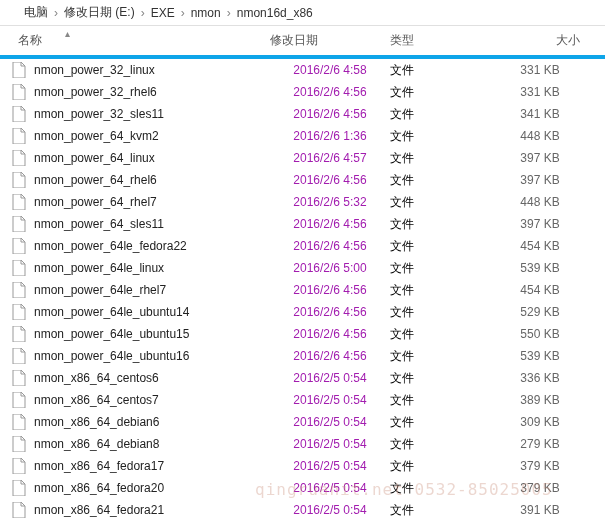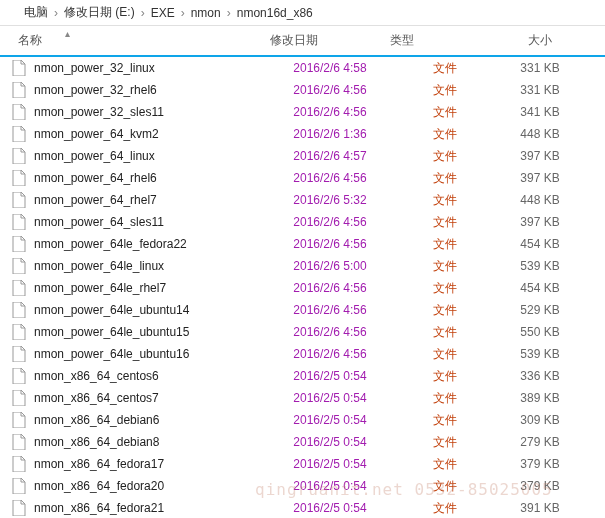--- a/index.html
+++ b/index.html
@@ -1,32 +1,32 @@
 <!DOCTYPE html>
 <html><head>
   <meta charset="utf-8">
   <style>
     * { box-sizing: border-box; margin: 0; padding: 0; }
     body { font-family: "Microsoft YaHei", "Segoe UI", sans-serif; font-size: 12px; color: #333; background: #fff; width: 605px; }
     .breadcrumb { display: flex; align-items: center; padding: 4px 24px; border-bottom: 1px solid #e0e0e0; gap: 4px; }
     .breadcrumb span { color: #333; }
     .breadcrumb .chev { color: #888; padding: 0 2px; }
-    .header-row { display: flex; border-bottom: 2px solid #0ea5e9; padding: 6px 0; }
+    .header-row { display: flex; border-bottom: 4px solid #0ea5e9; padding: 6px 0; }
     .col-name { width: 270px; padding-left: 18px; }
     .col-date { width: 120px; }
     .col-type { width: 110px; }
-    .col-size { width: 90px; text-align: center; padding-right: 10px; }
+    .col-size { width: 90px; text-align: right; padding-right: 10px; }
     .header-row .col { color: #555; position: relative; }
     .header-row .col-name::after { content: "▴"; position: absolute; left: 65px; top: -4px; font-size: 10px; color: #888; }
     .rows { }
     .row { display: flex; align-items: center; padding: 2px 0; height: 22px; }
     .row .icon { width: 16px; height: 16px; margin-left: 12px; margin-right: 6px; flex-shrink: 0; }
     .row .name { width: 236px; color: #222; white-space: nowrap; overflow: hidden; }
     .row .date { width: 120px; color: #a21caf; text-align: center; }
-    .row .type { width: 110px; color: #c2410c; text-align: center; }
+    .row .type { width: 110px; color: #000000; }
     .row .size { width: 90px; text-align: center; padding-right: 10px; color: #666; }
     .file-icon-svg { width: 14px; height: 16px; }
     .watermark { position: absolute; top: 436px; left: 255px; font-size: 16px; color: rgba(200,140,120,0.35); font-family: monospace; pointer-events: none; letter-spacing: 1px; margin-top: 44px; }
   </style>
 </head>
 <body>
 
 <div class="breadcrumb">
   <span>电脑</span>
   <span class="chev">›</span>

